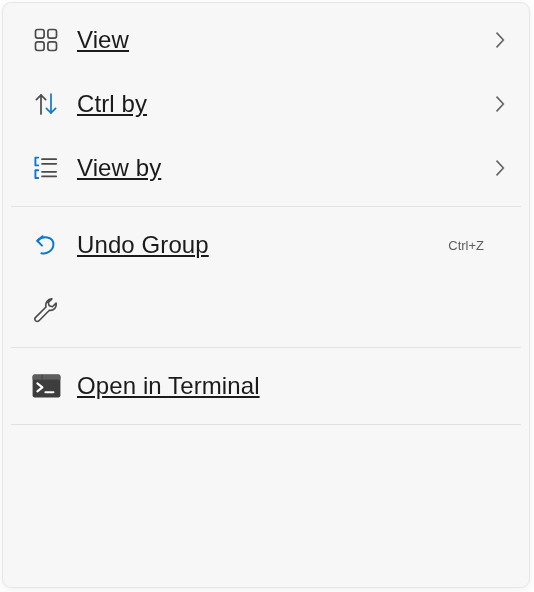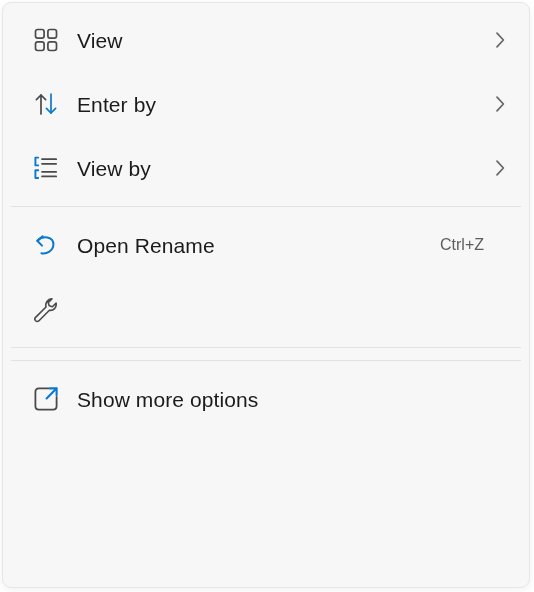--- a/index.html
+++ b/index.html
@@ -53,29 +53,30 @@
     width: 62px;
     min-width: 62px;
     height: 46px;
     display: flex;
     align-items: center;
     justify-content: center;
   }
 
   .menu-item .label {
     flex: 1;
-    font-size: 21px;
+    font-size: 24px;
     line-height: 1;
     color: #1b1b1b;
     letter-spacing: 0.1px;
     white-space: nowrap;
+    text-decoration: underline;
   }
 
   .menu-item .shortcut {
-    font-size: 16px;
+    font-size: 13px;
     color: #5e5e5e;
     white-space: nowrap;
     padding-right: 1px;
   }
 
   .menu-item .chevron {
     width: 22px;
     min-width: 22px;
     display: flex;
     align-items: center;
@@ -117,21 +118,21 @@
 
     <div class="menu-item">
       <span class="icon-slot">
         <svg width="28" height="28" viewBox="0 0 28 28" fill="none">
           <path d="M9 24 L9 5" stroke="#4a4a4a" stroke-width="1.7" stroke-linecap="round"></path>
           <path d="M4.4 9.6 L9 5 L13.6 9.6" stroke="#4a4a4a" stroke-width="1.7" stroke-linecap="round" stroke-linejoin="round"></path>
           <path d="M19 4 L19 23" stroke="#0b78d0" stroke-width="1.7" stroke-linecap="round"></path>
           <path d="M14.4 18.4 L19 23 L23.6 18.4" stroke="#0b78d0" stroke-width="1.7" stroke-linecap="round" stroke-linejoin="round"></path>
         </svg>
       </span>
-      <span class="label">Enter by</span>
+      <span class="label">Ctrl by</span>
       <span class="shortcut"></span>
       <span class="chevron">
         <svg width="13" height="20" viewBox="0 0 13 20" fill="none">
           <path d="M3 3.2 L9.4 10 L3 16.8" stroke="#666666" stroke-width="1.7" stroke-linecap="round" stroke-linejoin="round"></path>
         </svg>
       </span>
     </div>
 
     <div class="menu-item">
       <span class="icon-slot">
@@ -158,54 +159,55 @@
 
   <div class="menu-group">
 
     <div class="menu-item">
       <span class="icon-slot">
         <svg width="28" height="28" viewBox="0 0 28 28" fill="none">
           <path d="M5.6 9.6 C10.5 4.2 21.6 5.4 21.4 13.6 C21.2 20.4 13.8 23.6 9.4 22.2" stroke="#0b78d0" stroke-width="2" stroke-linecap="round" fill="none"></path>
           <path d="M10.6 5.2 L5.2 9.8 L10 14.6" stroke="#0b78d0" stroke-width="2" stroke-linecap="round" stroke-linejoin="round" fill="none"></path>
         </svg>
       </span>
-      <span class="label">Open Rename</span>
+      <span class="label">Undo Group</span>
       <span class="shortcut">Ctrl+Z</span>
       <span class="chevron"></span>
     </div>
 
 
     <div class="menu-item">
       <span class="icon-slot">
         <svg width="28" height="28" viewBox="0 0 28 28" fill="none">
           <path d="M19.9 3.9 L16.2 7.6 L17.2 10.8 L20.4 11.8 L24.1 8.1
                    C24.9 12.4 21.4 16.1 17.4 15.3 L7.0 25.7
                    C6.0 26.6 4.5 26.6 3.6 25.7 C2.7 24.8 2.7 23.3 3.6 22.4
                    L14.0 12.0 C12.9 7.6 16.2 3.5 19.9 3.9 Z" stroke="#4a4a4a" stroke-width="1.6" stroke-linejoin="round" fill="none"></path>
         </svg>
       </span>
       <span class="chevron"></span>
     </div>
   </div>
 
   <div class="separator"></div>
 
+  <div class="menu-group">
+    <div class="menu-item">
+      <span class="icon-slot">
+        <svg width="29" height="24" viewBox="0 0 29 24" fill="none">
+          <rect x="0.6" y="0.6" width="27.8" height="22.8" rx="1.8" fill="#3d3d3d"></rect>
+          <rect x="0.6" y="0.6" width="27.8" height="4.4" rx="1.8" fill="#5f5f5f"></rect>
+          <rect x="0.6" y="3.4" width="27.8" height="2.2" fill="#5f5f5f"></rect>
+          <rect x="9.6" y="0.6" width="0.9" height="4.6" fill="#3d3d3d"></rect>
+          <path d="M5.4 9.4 L10.4 13.4 L5.4 17.4" stroke="#ffffff" stroke-width="2.1" stroke-linecap="round" stroke-linejoin="round" fill="none"></path>
+          <path d="M13.4 18.2 L21.4 18.2" stroke="#ffffff" stroke-width="2.1" stroke-linecap="round"></path>
+        </svg>
+      </span>
+      <span class="label">Open in Terminal</span>
+      <span class="shortcut"></span>
+      <span class="chevron"></span>
+    </div>
+  </div>
 
   <div class="separator"></div>
 
-  <div class="menu-group">
-    <div class="menu-item">
-      <span class="icon-slot">
-        <svg width="28" height="28" viewBox="0 0 28 28" fill="none">
-          <path d="M16.6 3.4 L7.0 3.4 C4.9 3.4 3.4 5.0 3.4 7.0
-                   L3.4 21.0 C3.4 23.1 4.9 24.6 7.0 24.6
-                   L21.0 24.6 C23.1 24.6 24.6 23.1 24.6 21.0 L24.6 12.0" stroke="#4a4a4a" stroke-width="1.8" stroke-linecap="round" stroke-linejoin="round" fill="none"></path>
-          <path d="M14.6 13.4 L24.4 3.6" stroke="#0b78d0" stroke-width="2.1" stroke-linecap="round"></path>
-          <path d="M17.8 3.4 L24.6 3.4 L24.6 10.2" stroke="#0b78d0" stroke-width="2.1" stroke-linecap="round" stroke-linejoin="round" fill="none"></path>
-        </svg>
-      </span>
-      <span class="label">Show more options</span>
-      <span class="shortcut"></span>
-      <span class="chevron"></span>
-    </div>
-  </div>
 
 </div>
 
 </body></html>

